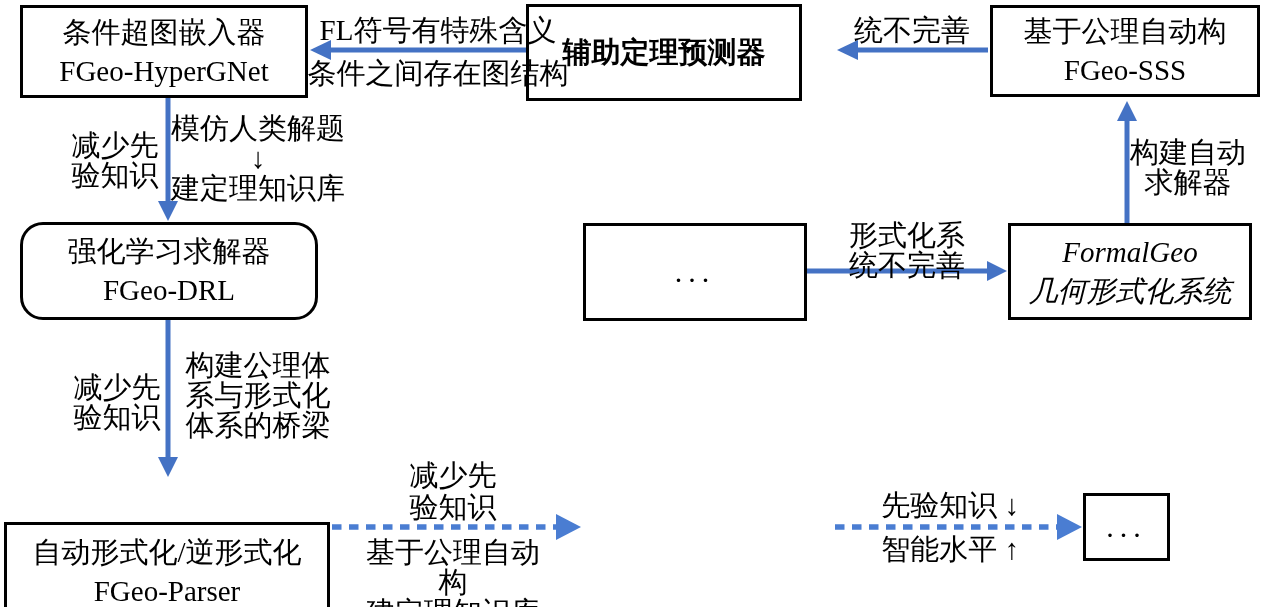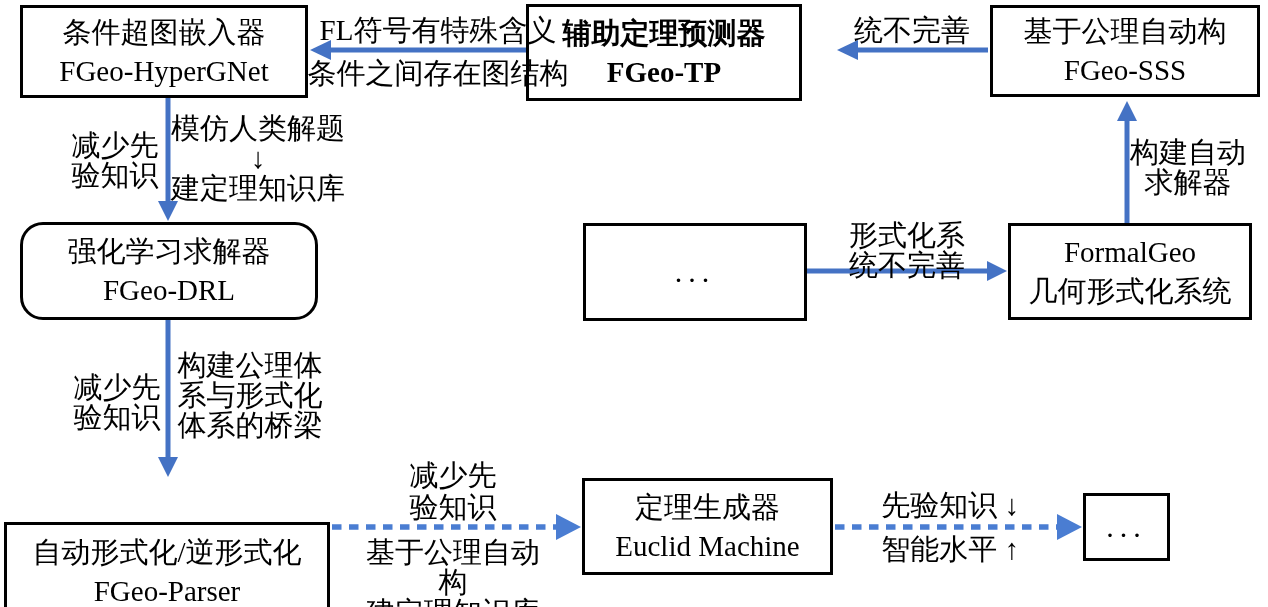--- a/index.html
+++ b/index.html
@@ -68,51 +68,46 @@
     </g>
   </svg>
 
   <div class="box" style="left:20px; top:5px; width:288px; height:93px;">
     <span>条件超图嵌入器</span>
     <span>FGeo-HyperGNet</span>
   </div>
 
   <div class="box" style="left:526px; top:4px; width:276px; height:97px;font-weight:bold;">
     <span>辅助定理预测器</span>
-    <span>FGeo-TP</span>
   </div>
 
   <div class="box" style="left:990px; top:5px; width:270px; height:92px;">
     <span>基于公理自动构</span>
     <span>FGeo-SSS</span>
   </div>
 
   <div class="box" style="left:20px; top:222px; width:298px; height:98px;border-radius:23px;">
     <span>强化学习求解器</span>
     <span>FGeo-DRL</span>
   </div>
 
   <div class="box ellipsis" style="left:583px; top:223px; width:224px; height:98px;">
     <span>...</span>
   </div>
 
-  <div class="box" style="left:1008px; top:223px; width:244px; height:97px;">
+  <div class="box" style="left:1008px; top:223px; width:244px; height:97px;font-style:italic;">
     <span>FormalGeo</span>
     <span>几何形式化系统</span>
   </div>
 
   <div class="box" style="left:4px; top:506px; width:326px; height:99px;margin-top:16px;">
     <span>自动形式化/逆形式化</span>
     <span>FGeo-Parser</span>
   </div>
 
-  <div class="box" style="left:582px; top:478px; width:251px; height:97px;">
-    <span>定理生成器</span>
-    <span>Euclid Machine</span>
-  </div>
 
   <div class="box ellipsis" style="left:1083px; top:493px; width:87px; height:68px;">
     <span>...</span>
   </div>
 
   <div class="lbl" style="left:288px; top:15px; width:300px;">FL符号有特殊含义</div>
 
   <div class="lbl" style="left:288px; top:58px; width:300px;">条件之间存在图结构</div>
 
   <div class="lbl" style="left:812px; top:15px; width:200px;">统不完善</div>
@@ -126,21 +121,21 @@
 
   <div class="lbl" style="left:1108px; top:137px; width:160px;">构建自动
 求解器</div>
 
   <div class="lbl" style="left:832px; top:220px; width:150px;">形式化系
 统不完善</div>
 
   <div class="lbl" style="left:42px; top:372px; width:150px;">减少先
 验知识</div>
 
-  <div class="lbl" style="left:170px; top:350px; width:160px;text-align:center;">构建公理体
+  <div class="lbl" style="left:178px; top:350px; width:160px;text-align:center;">构建公理体
 系与形式化
 体系的桥梁</div>
 
   <div class="lbl wide" style="left:378px; top:459px; width:150px;">减少先
 验知识</div>
 
   <div class="lbl" style="left:363px; top:537px; width:180px;">基于公理自动构
 建定理知识库</div>
 
   <div class="lbl" style="left:850px; top:490px; width:200px;">先验知识 ↓</div>

